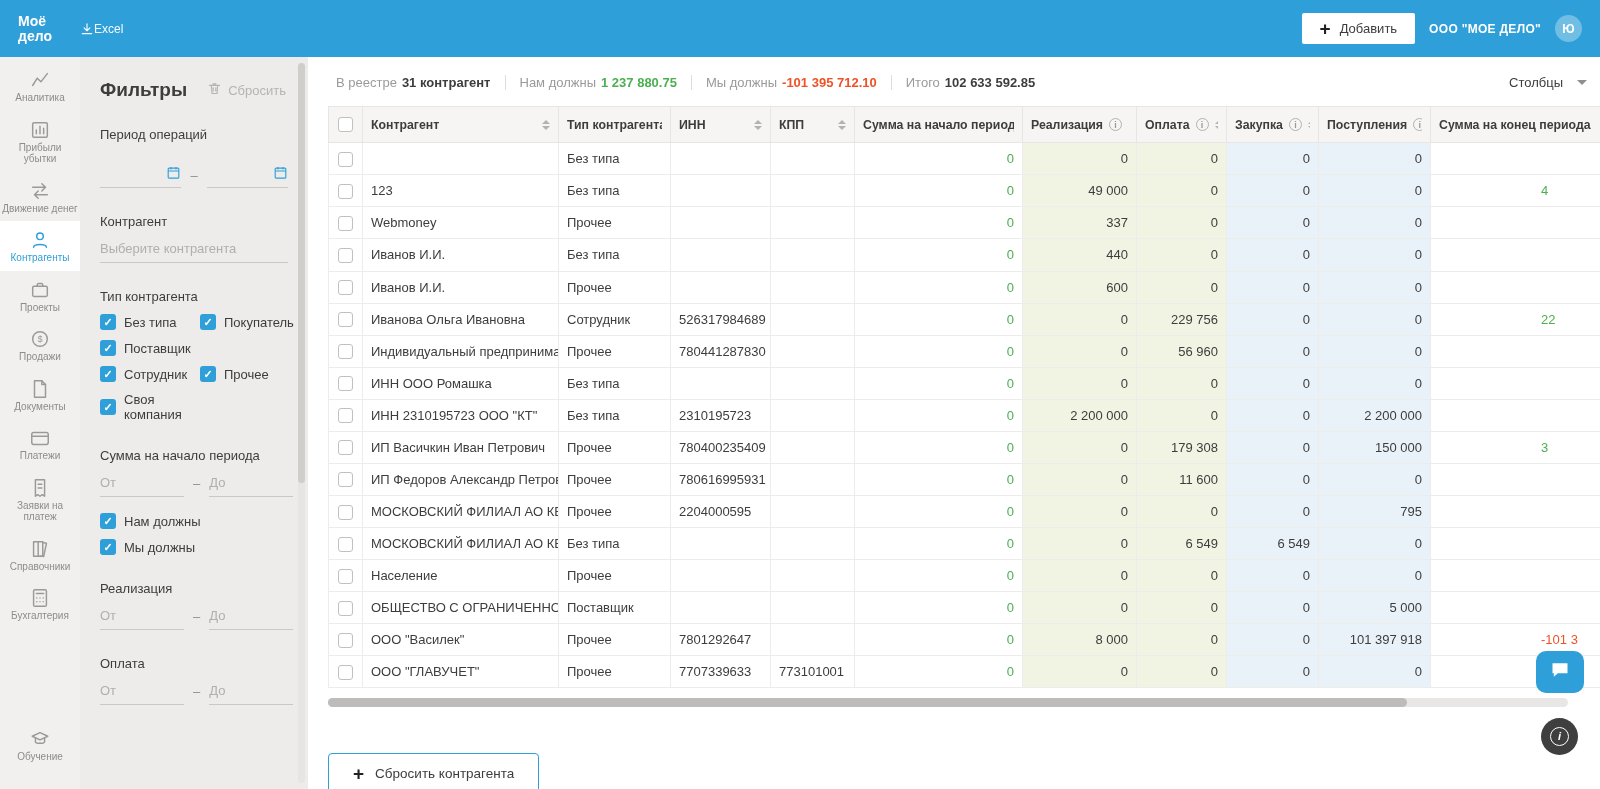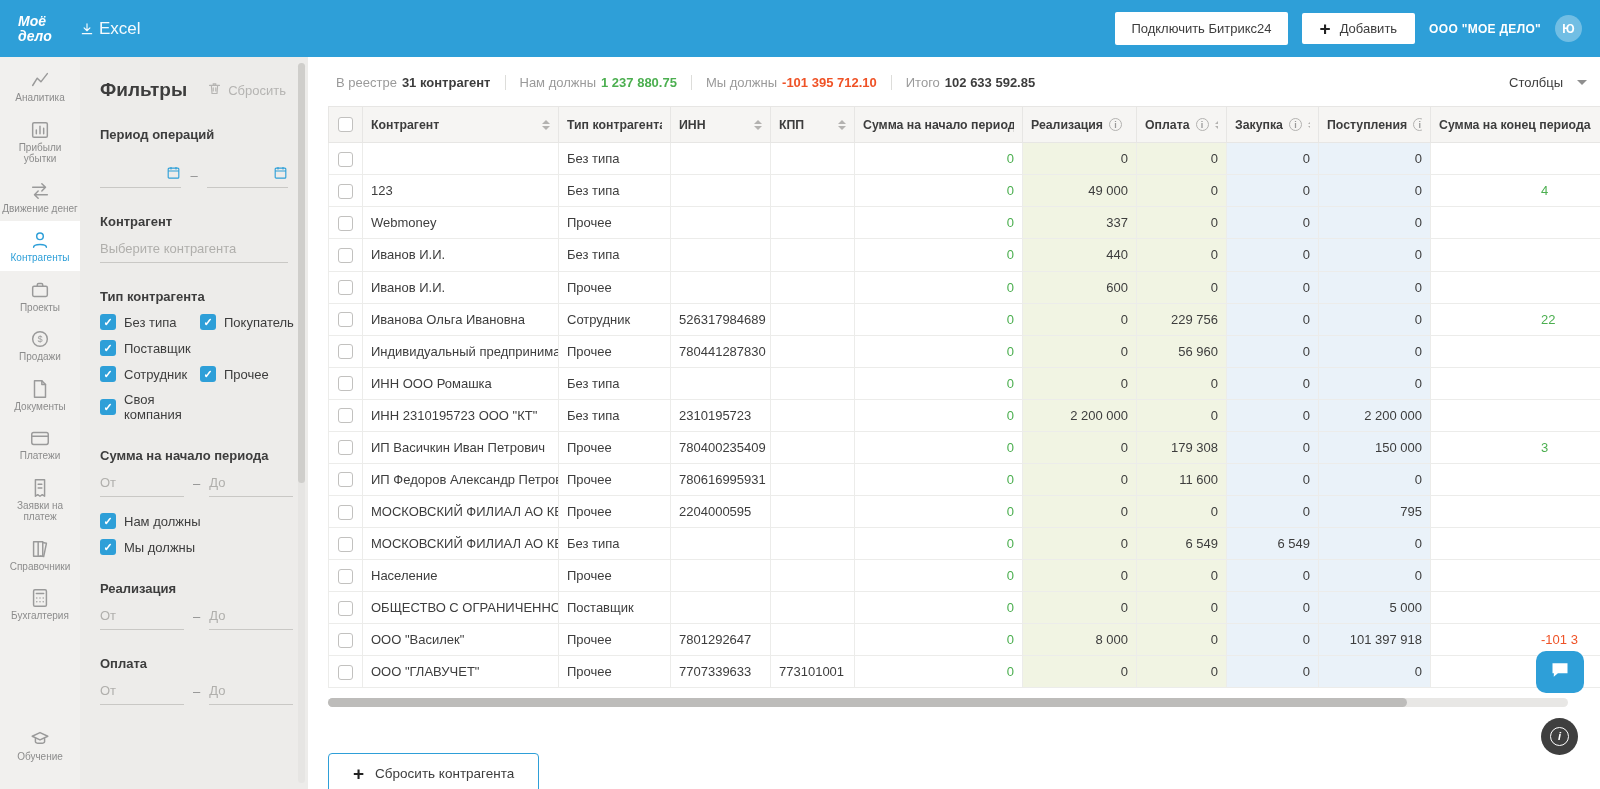--- a/index.html
+++ b/index.html
@@ -5,23 +5,23 @@
   :root{
     --accent:#2e9fd8; --green:#4caf50; --red:#ef5226;
     --txt:#3d3d3d; --gray:#9a9a9a; --light-border:#e7e6e4;
   }
   *{box-sizing:border-box;margin:0;padding:0;font-family:"Liberation Sans",sans-serif;}
   html,body{width:1600px;height:789px;overflow:hidden;background:#fff;}
 
   
   .top-header{position:fixed;top:0;left:0;width:1600px;height:57px;background:var(--accent);
     display:flex;align-items:center;padding:0 18px;z-index:50;}
-  .logo{color:#fff;font-weight:bold;font-size:14px;line-height:1.05;width:62px;font-style:italic;}
+  .logo{color:#fff;font-weight:bold;font-size:14px;line-height:1.05;width:62px;}
   .page-title{color:#fff;font-size:21px;font-weight:700;margin:0 16px 0 16px;white-space:nowrap;}
-  .excel-link{display:flex;align-items:center;gap:5px;color:#fff;font-size:17px;cursor:pointer;opacity:.95;}
+  .excel-link{display:flex;align-items:center;color:#fff;font-size:12px;cursor:pointer;opacity:.95;}
   .excel-link svg{display:block;}
   .header-right{margin-left:auto;display:flex;align-items:center;gap:14px;}
   .btn-bitrix{background:#fff;border:none;border-radius:2px;padding:9px 16px;font-size:13px;color:var(--txt);cursor:pointer;}
   .btn-add{background:#fff;border:none;border-radius:2px;padding:8px 18px;font-size:13px;color:var(--txt);
     display:flex;align-items:center;gap:9px;cursor:pointer;}
   .btn-add .plus{font-size:19px;font-weight:700;line-height:14px;color:#222;}
   .company{color:#fff;font-size:12px;font-weight:700;letter-spacing:.3px;white-space:nowrap;}
   .avatar{width:27px;height:27px;border-radius:50%;background:rgba(255,255,255,.32);color:#fff;
     font-size:12px;font-weight:700;display:flex;align-items:center;justify-content:center;cursor:pointer;}
 
@@ -36,21 +36,21 @@
   .side-item.active{background:#fff;color:var(--accent);}
   .side-item.active .side-icon{color:var(--accent);}
   .side-item.bottom{margin-top:auto;margin-bottom:20px;}
 
   
   .filters{position:fixed;top:57px;left:80px;bottom:0;width:228px;background:#edecea;
     padding:22px 20px 0 20px;overflow:hidden;z-index:30;}
   .filters-head{display:flex;align-items:center;}
   .filters-title{font-size:19px;font-weight:700;color:var(--txt);}
   .reset-btn{display:flex;align-items:center;gap:6px;margin-left:20px;color:#b5b4b2;font-size:13px;cursor:pointer;border:none;background:none;}
-  .f-label{font-size:13px;font-weight:700;color:var(--txt);margin:26px 0 6px;}
+  .f-label{font-size:13px;font-weight:400;color:var(--txt);margin:26px 0 6px;}
   .select-row{display:flex;align-items:center;justify-content:space-between;border-bottom:1px solid #c9c8c5;
     padding:7px 0;cursor:pointer;}
   .select-row .val{font-size:13px;color:var(--txt);}
   .chev{width:0;height:0;border-left:5px solid transparent;border-right:5px solid transparent;border-top:5px solid #8f8f8f;}
   .dates-row{display:flex;align-items:center;gap:9px;margin-top:20px;}
   .date-field{display:flex;align-items:center;justify-content:space-between;width:84px;border-bottom:1px solid #c9c8c5;padding:3px 0;}
   .date-field input{border:none;background:transparent;width:58px;font-size:13px;outline:none;}
   .dash{color:#8f8f8f;font-size:13px;}
   .u-input{border:none;border-bottom:1px solid #c9c8c5;background:transparent;width:100%;
     font-size:13px;padding:6px 0;outline:none;color:var(--txt);}
@@ -122,21 +122,20 @@
   </div>
   <a class="excel-link">
     <span>
       <svg width="14" height="14" viewBox="0 0 24 24" fill="none" stroke="#fff" stroke-width="2" stroke-linecap="round" stroke-linejoin="round">
           <path d="M12 3v11M7 10l5 5 5-5M4 20h16"></path>
         </svg>
     </span>
     <span>Excel</span>
   </a>
   <div class="header-right">
-    <button class="btn-bitrix">Подключить Битрикс24</button>
     <button class="btn-add">
       <span class="plus">+</span>
       <span>Добавить</span>
     </button>
     <span class="company">ООО "МОЕ ДЕЛО"</span>
     <div class="avatar">Ю</div>
   </div>
 </header>
 
 <nav class="sidebar" id="sidebar-items">

